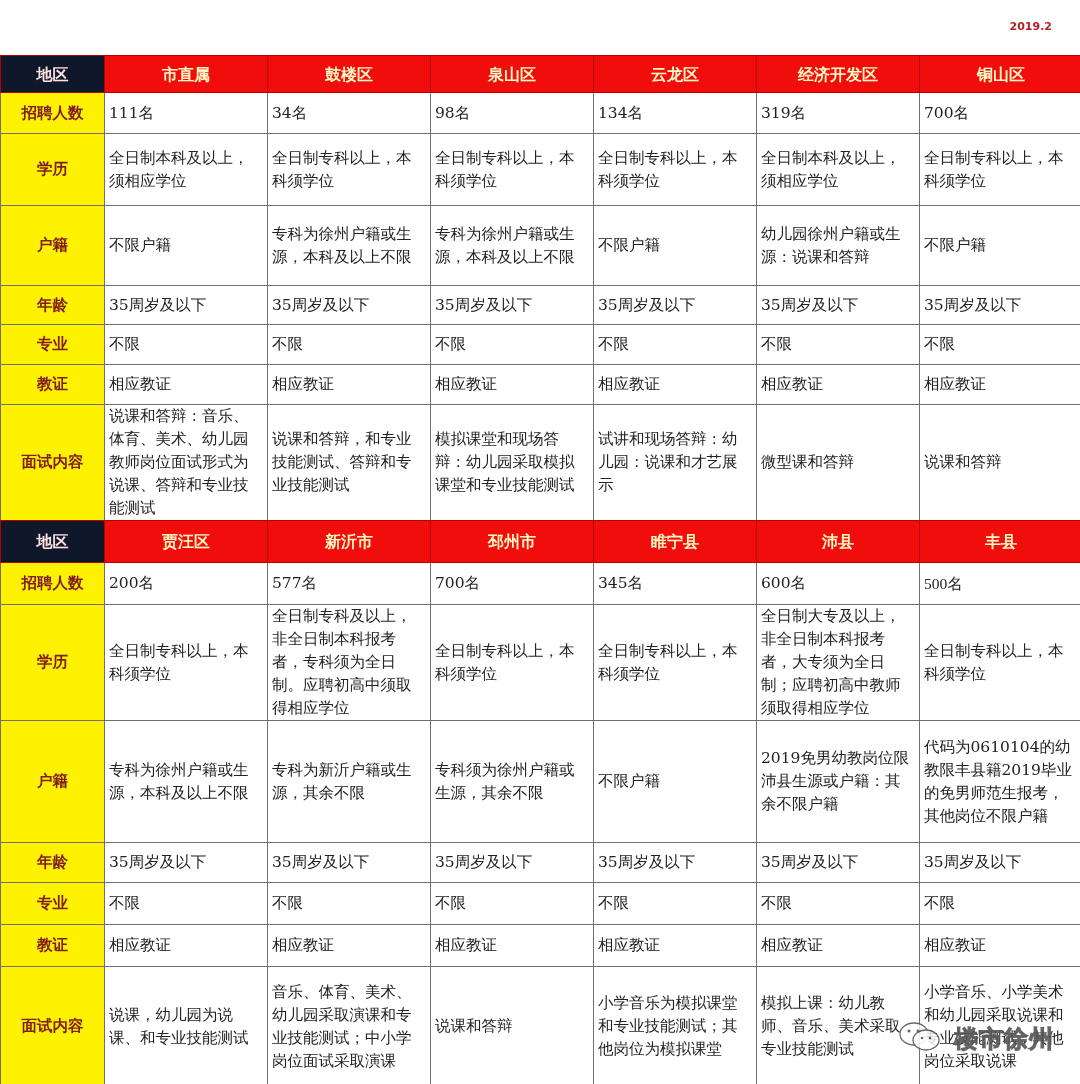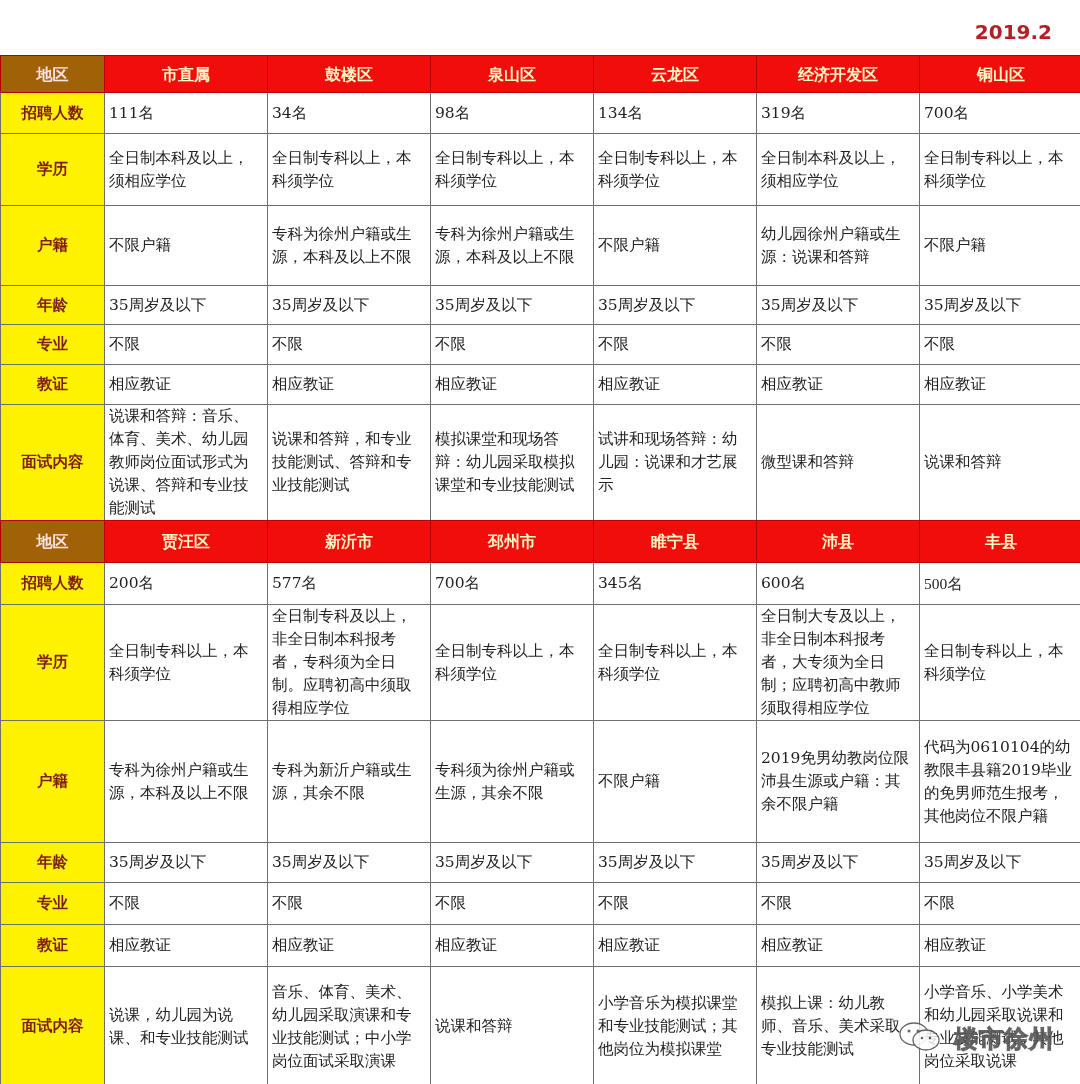--- a/index.html
+++ b/index.html
@@ -3,31 +3,31 @@
 <meta charset="utf-8">
 <style>
   html, body { margin:0; padding:0; background:#ffffff; }
   body { width:1080px; height:1084px; overflow:hidden; position:relative;
          font-family: "DejaVu Serif", "Liberation Serif", serif; color:#222; }
   .title-bar { position:absolute; left:0; top:0; width:1080px; height:55px; background:#fff; }
   .title { position:absolute; left:0; width:1080px; top:8px; text-align:center;
            font-family:"DejaVu Sans", "Liberation Sans", sans-serif; font-weight:bold;
            font-size:29px; color:#d21f26; letter-spacing:1px; }
   .date { position:absolute; right:28px; top:20px; font-family:"DejaVu Sans","Liberation Sans",sans-serif;
-          font-weight:bold; font-size:20px; color:#b42025; }
+          font-weight:bold; font-size:11px; color:#b42025; }
   table.grid { position:absolute; left:0; border-collapse:collapse; table-layout:fixed; width:1080px; }
   table.grid td { border:1.5px solid #6f6f6f; padding:0 4px; vertical-align:middle;
                   font-size:15.5px; line-height:23px; }
   table.grid col.c0 { width:104px; }
   table.grid col.cx { width:163px; }
   tr.hdr td { background:#f20d0d; color:#fef9c3; text-align:center; font-family:"DejaVu Sans","Liberation Sans",sans-serif;
               font-weight:bold; font-size:16px; border-color:#b30000; }
   td.rowlabel { background:#fff200; color:#7f1d1d; text-align:center; font-family:"DejaVu Sans","Liberation Sans",sans-serif;
                 font-weight:bold; font-size:16.5px; border-color:#6f6f6f; }
-  tr.hdr td.rowlabel { background:#a16207; color:#ffe3e3; }
+  tr.hdr td.rowlabel { background:#0f172a; color:#ffe3e3; }
   td.center { text-align:left; }
   td.cell { text-align:left; }
   .light { font-weight:normal; font-family:"Liberation Serif","DejaVu Serif",serif; font-size:17px; }
   #t1 { top:55px; }
   #t2 { top:520px; }
   .watermark { position:absolute; left:898px; top:1020px; display:flex; align-items:center; gap:12px; opacity:0.9; }
   .wm-text { font-family:"DejaVu Sans","Liberation Sans",sans-serif; font-size:24px; font-weight:bold; color:#fff;
              -webkit-text-stroke:1px #555; letter-spacing:1px; }
 </style>
 </head>

